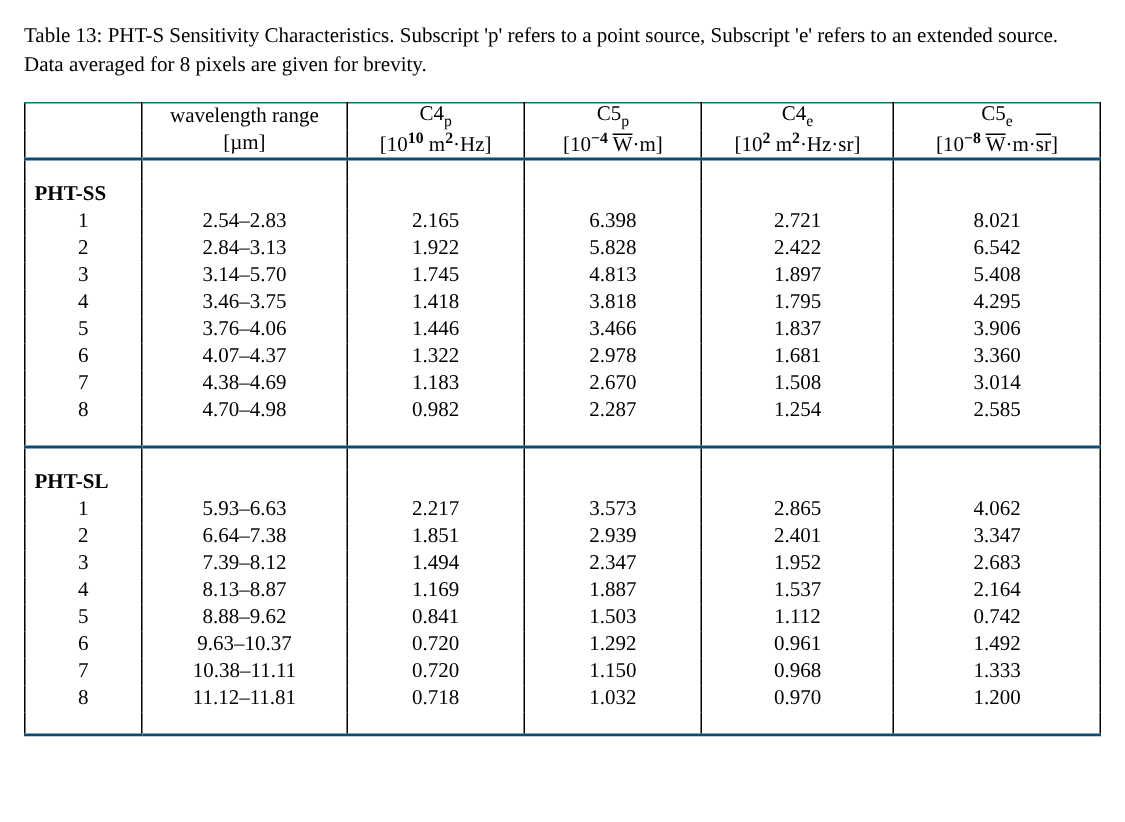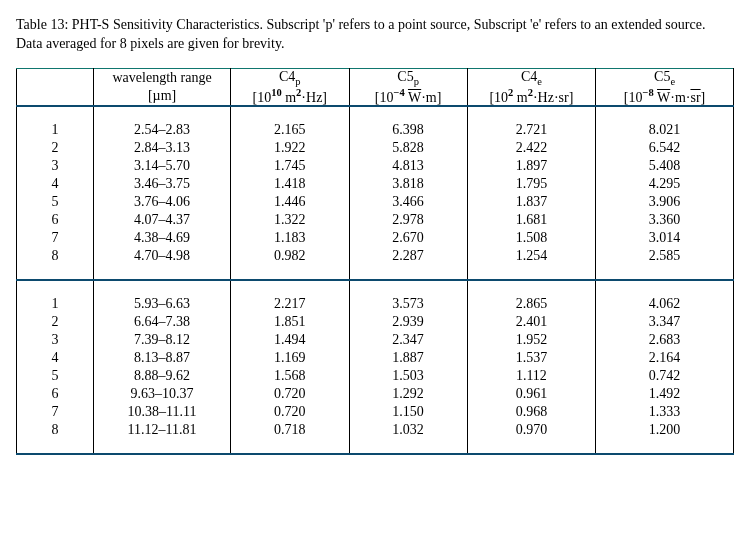--- a/index.html
+++ b/index.html
@@ -78,20 +78,28 @@
   <tbody id="table-body">
       <tr class="spacer">
         <td></td>
         <td></td>
         <td></td>
         <td></td>
         <td></td>
         <td></td>
       </tr>
       <tr>
+        <td class="section-label">PHT-SS</td>
+        <td></td>
+        <td></td>
+        <td></td>
+        <td></td>
+        <td></td>
+      </tr>
+      <tr>
         <td class="rowidx">1</td>
         <td>2.54–2.83</td>
         <td>2.165</td>
         <td>6.398</td>
         <td>2.721</td>
         <td>8.021</td>
       </tr>
       <tr>
         <td class="rowidx">2</td>
         <td>2.84–3.13</td>
@@ -158,20 +166,28 @@
       </tr>
       <tr class="spacer">
         <td></td>
         <td></td>
         <td></td>
         <td></td>
         <td></td>
         <td></td>
       </tr>
       <tr>
+        <td class="section-label">PHT-SL</td>
+        <td></td>
+        <td></td>
+        <td></td>
+        <td></td>
+        <td></td>
+      </tr>
+      <tr>
         <td class="rowidx">1</td>
         <td>5.93–6.63</td>
         <td>2.217</td>
         <td>3.573</td>
         <td>2.865</td>
         <td>4.062</td>
       </tr>
       <tr>
         <td class="rowidx">2</td>
         <td>6.64–7.38</td>
@@ -192,21 +208,21 @@
         <td class="rowidx">4</td>
         <td>8.13–8.87</td>
         <td>1.169</td>
         <td>1.887</td>
         <td>1.537</td>
         <td>2.164</td>
       </tr>
       <tr>
         <td class="rowidx">5</td>
         <td>8.88–9.62</td>
-        <td>1.568</td>
+        <td>0.841</td>
         <td>1.503</td>
         <td>1.112</td>
         <td>0.742</td>
       </tr>
       <tr>
         <td class="rowidx">6</td>
         <td>9.63–10.37</td>
         <td>0.720</td>
         <td>1.292</td>
         <td>0.961</td>

